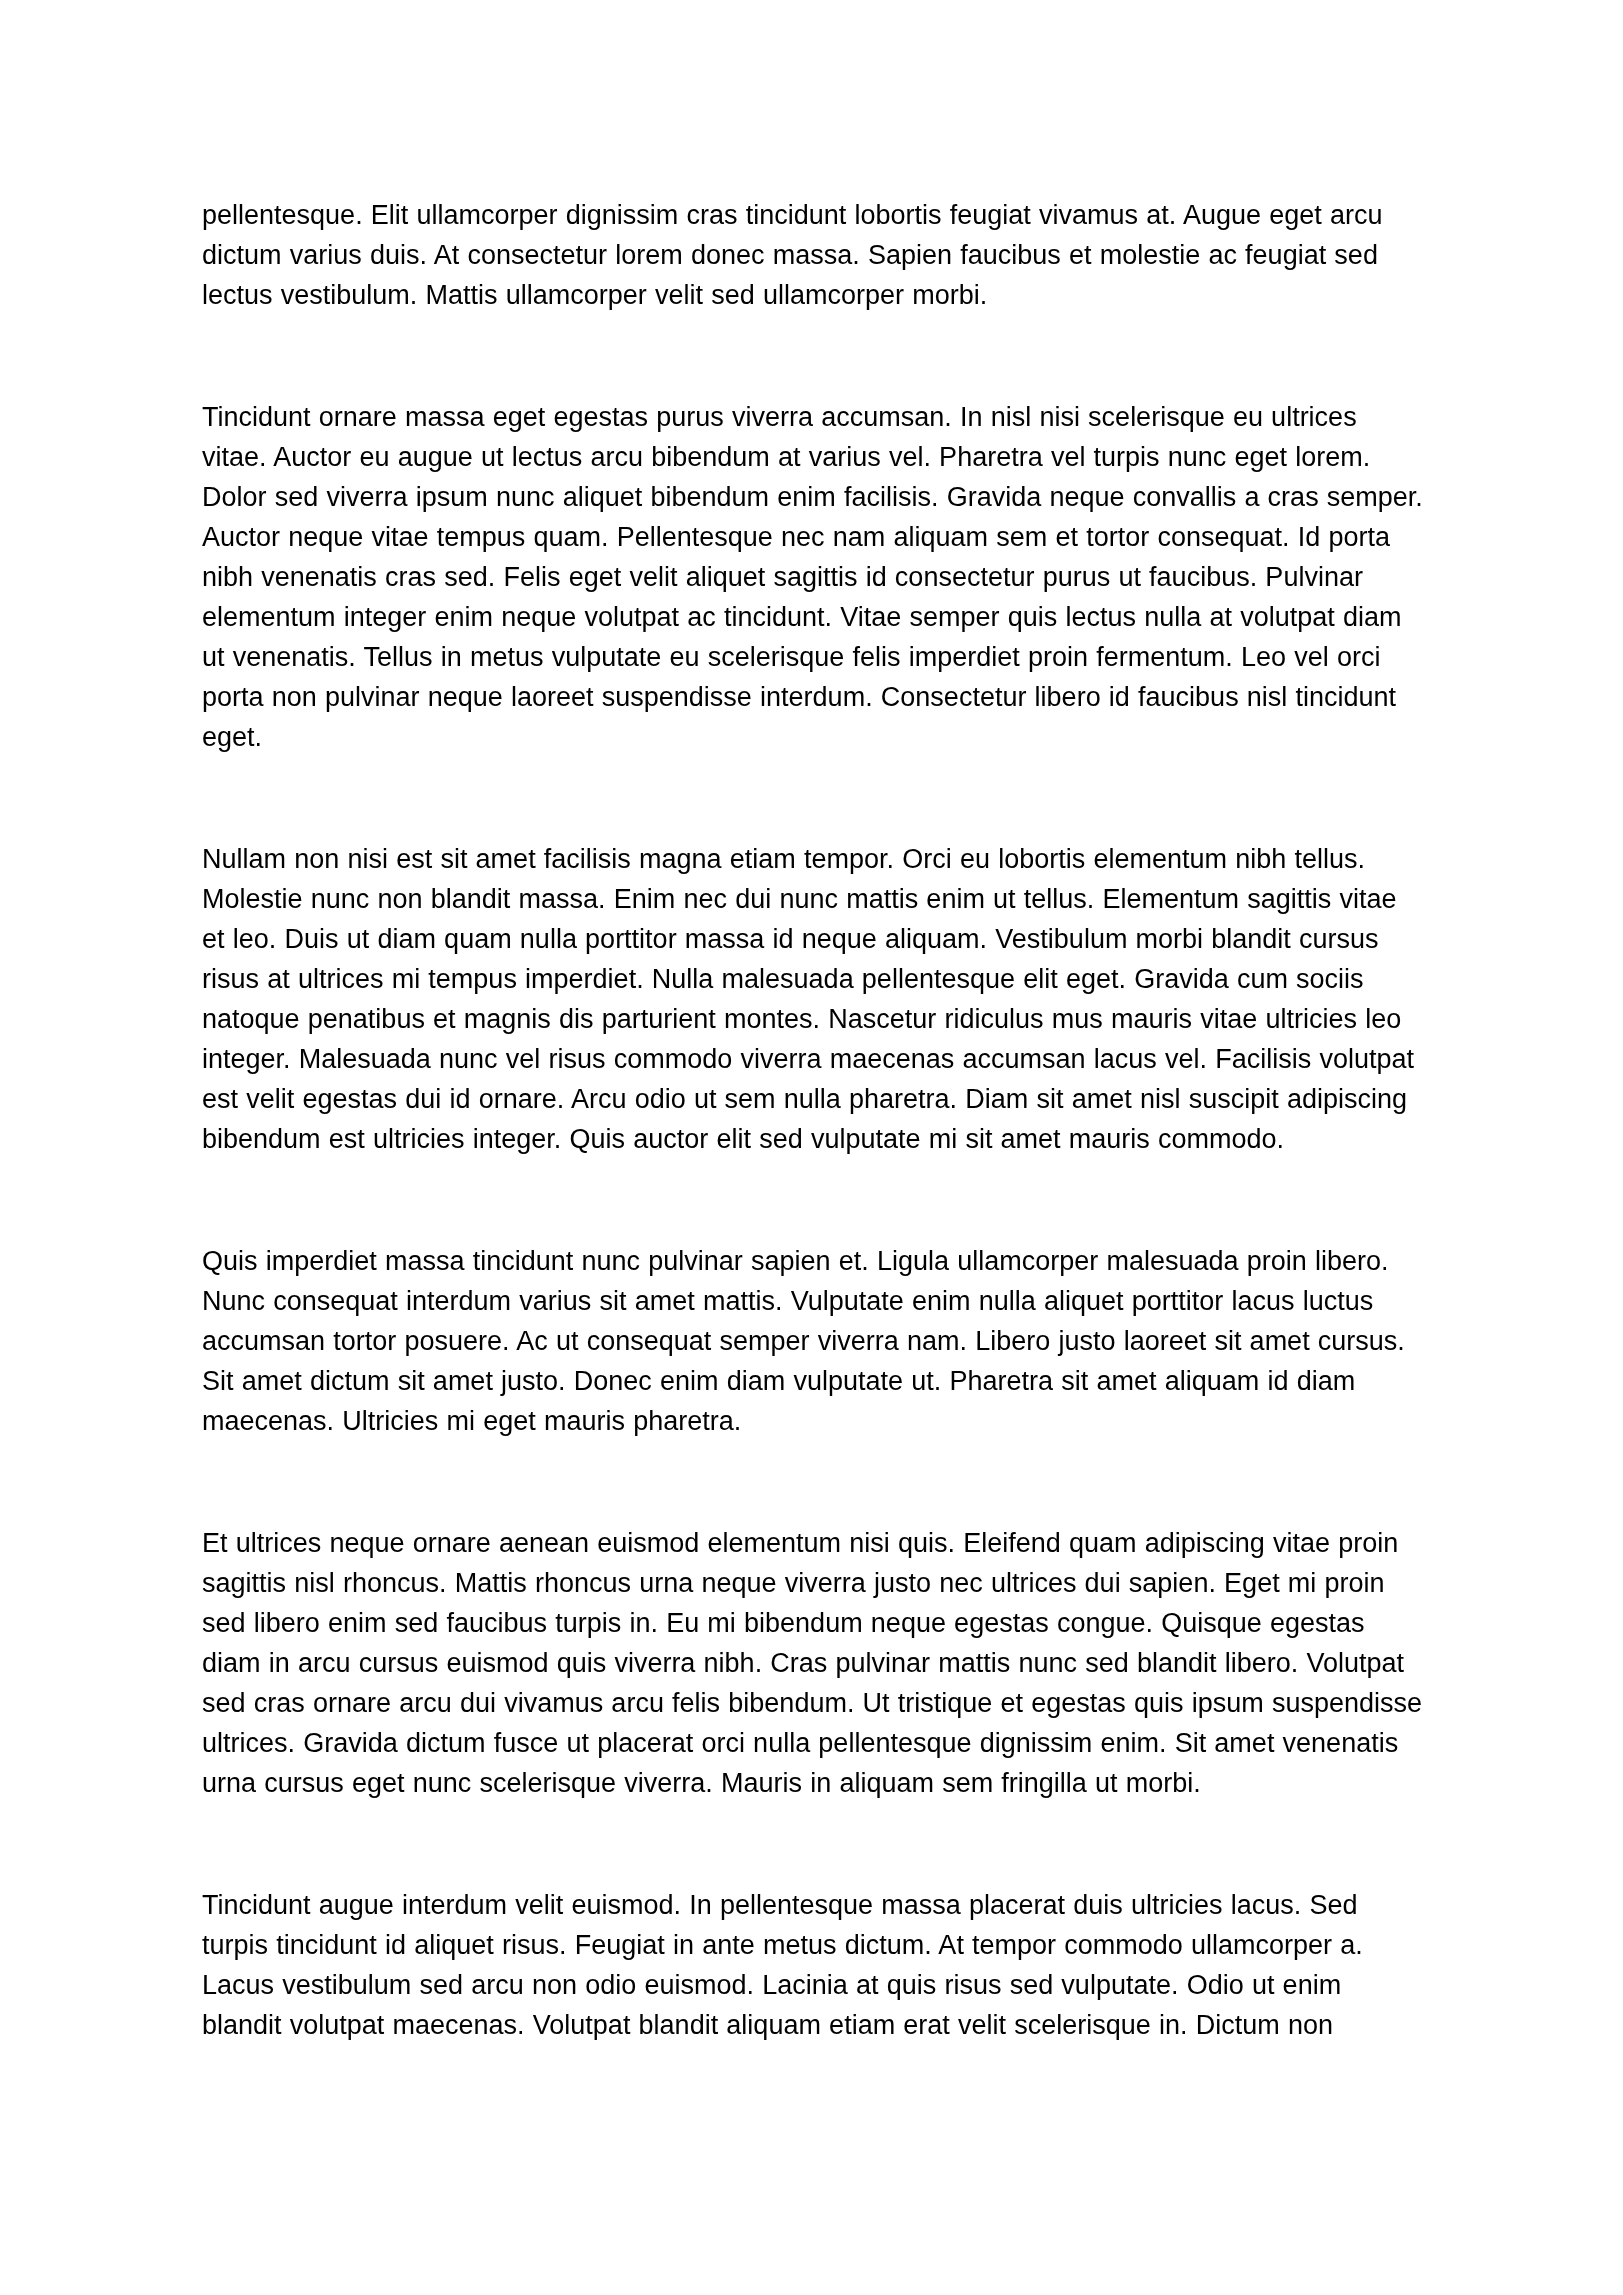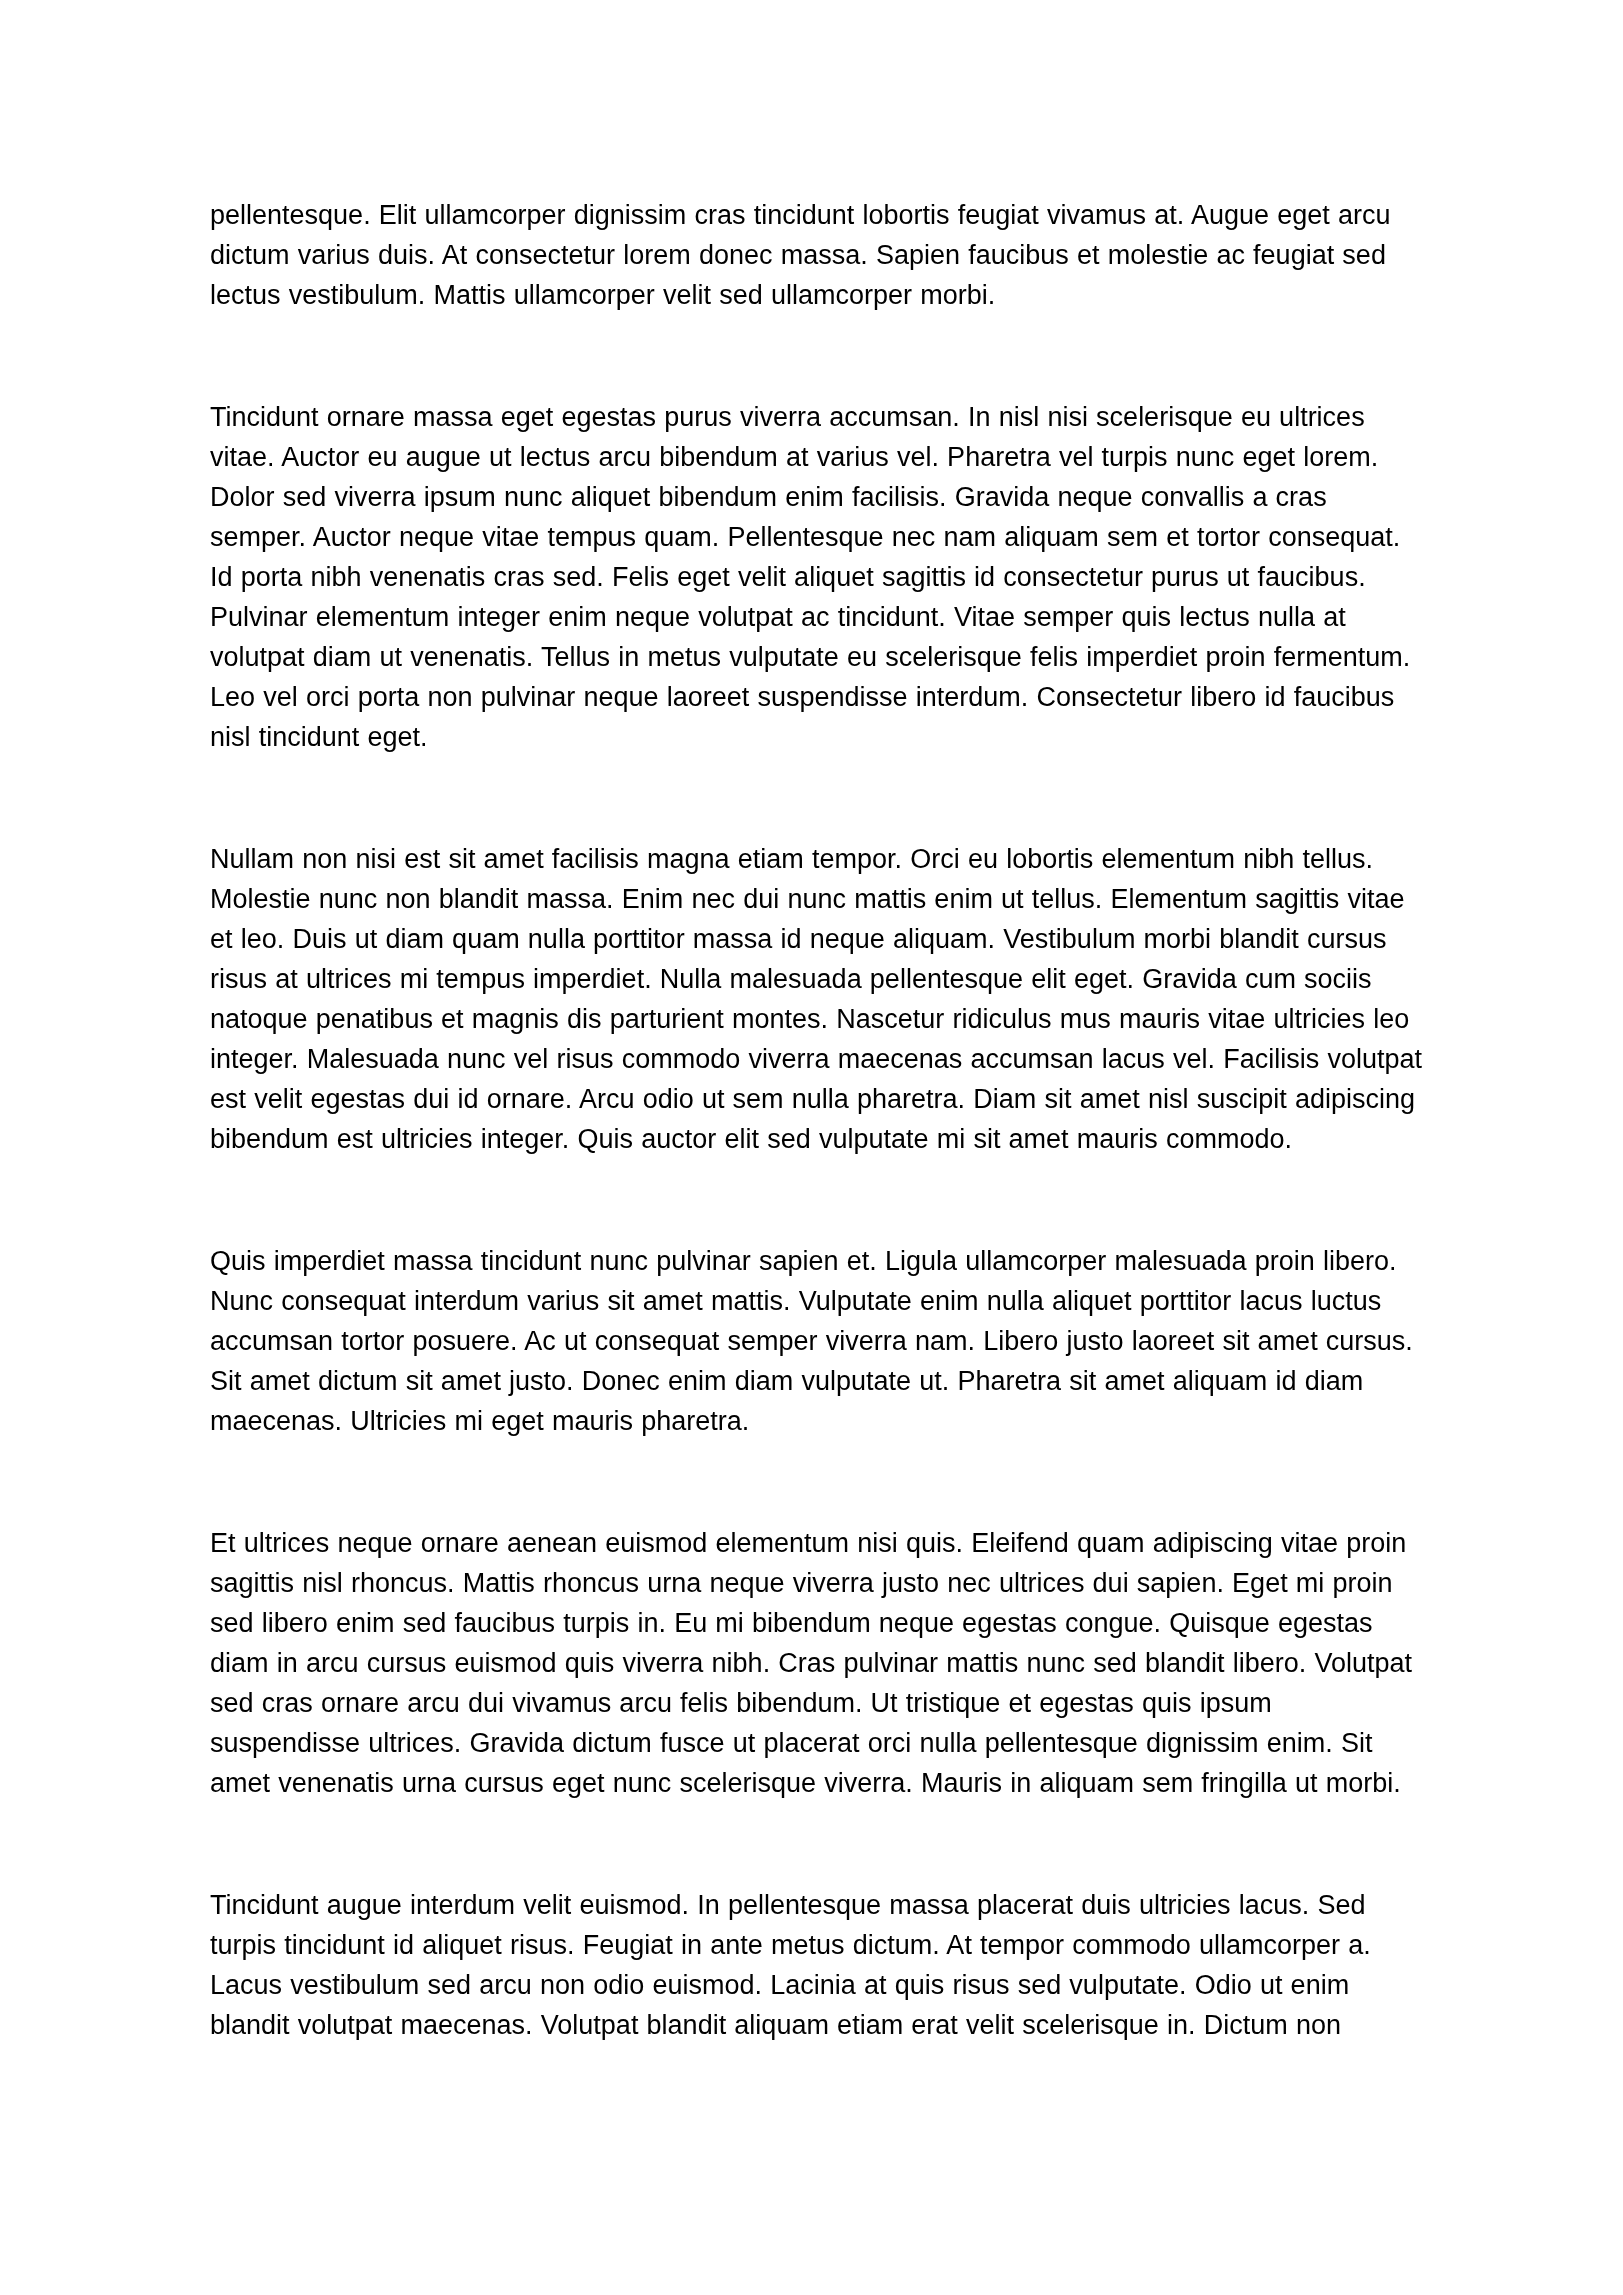--- a/index.html
+++ b/index.html
@@ -21,21 +21,21 @@
   }
   .content {
     position: absolute;
     left: 202px;
     top: 195px;
     width: 1221px;
     color: #000000;
     text-align: left;
   }
   .content p {
-    margin: 0 0 82px 8px;
+    margin: 0 0 82px 0;
     font-size: 27px;
     line-height: 40px;
     font-weight: 400;
     letter-spacing: 0;
     word-spacing: 0.7px;
   }
   .content p:last-child {
     margin-bottom: 0;
   }
 </style>

